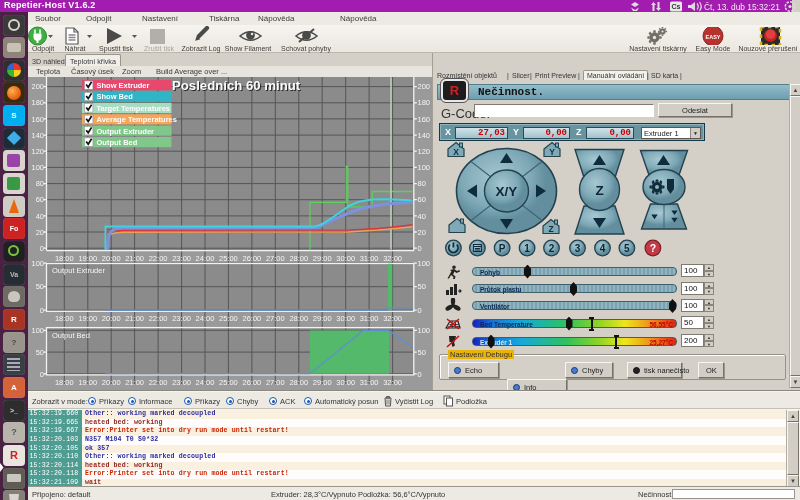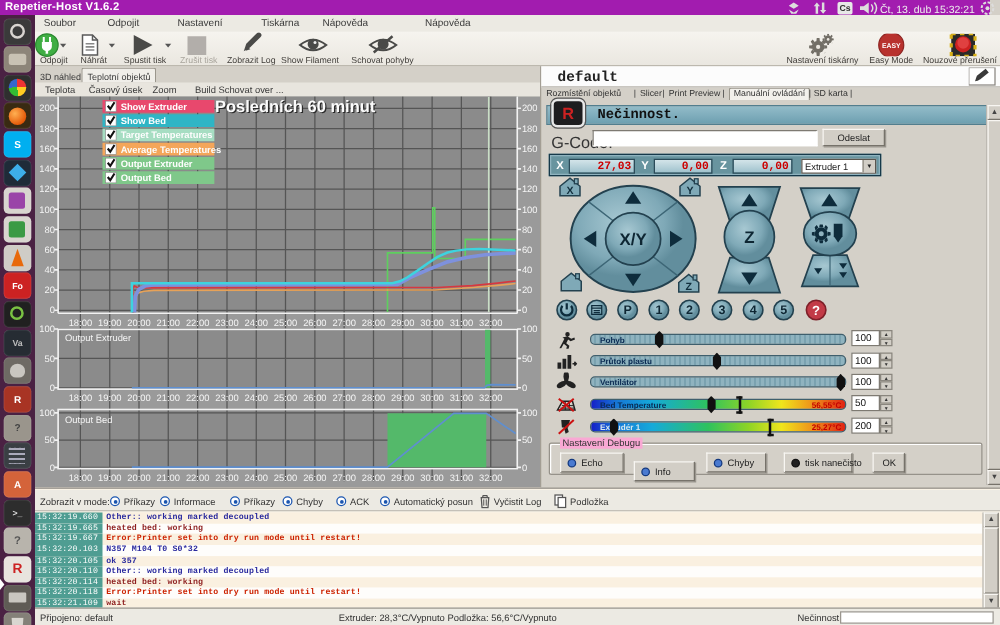--- a/index.html
+++ b/index.html
@@ -34,21 +34,21 @@
 .sldg{background:linear-gradient(90deg,#1420c8 0%,#1677d6 10%,#15aada 24%,#2ec25e 46%,#8ed426 62%,#efe51c 75%,#ee8c1a 88%,#e02414 100%)}
 .sldlab{position:absolute;left:7px;top:1px;font-size:6.5px;font-weight:bold;color:#0a2a52}
 .thumb{position:absolute;top:-3px;width:7px;height:14px;background:#111;clip-path:polygon(50% 0,100% 28%,100% 72%,50% 100%,0 72%,0 28%)}
 .ibeam{position:absolute;top:-3px;width:5px;height:14px}
 .ibeam:before{content:"";position:absolute;left:1.5px;top:0;width:2px;height:14px;background:#111}
 .ibeam:after{content:"";position:absolute;left:0;top:0;width:5px;height:2px;background:#111;box-shadow:0 12px 0 #111}
 .vbox{position:absolute;left:248px;width:23px;height:13px;background:#fff;border:1px solid #7e7a72;font-size:8px;color:#111;padding-left:2px;line-height:12px}
 .spin{position:absolute;left:271px;width:10px;height:13px}
 .spin div{position:absolute;left:0;width:10px;height:6.5px;background:#d2cec6;border:1px solid #8a867e;font-size:4px;line-height:5px;text-align:center;color:#333}
 #dbg{position:absolute;left:6px;top:301px;width:347px;height:26px;border:1px solid #96928a;border-radius:2px;box-shadow:inset 1px 1px 0 #fff}
-#dbg .cap{position:absolute;left:8px;top:-5px;background:#f9a8d4;padding:0 2px;font-size:7.5px;color:#333}
+#dbg .cap{position:absolute;left:8px;top:-5px;background:#eab308;padding:0 2px;font-size:7.5px;color:#333}
 .dbtn{position:absolute;top:7px;height:16px;background:#d2cec6;border:1px solid;border-color:#f8f6f2 #76726a #76726a #f8f6f2;box-shadow:1px 1px 0 #9a968e;font-size:7.5px;color:#222}
 .dbtn i{position:absolute;left:5px;top:4px;width:7px;height:7px;border-radius:50%;border:1.5px solid #13387e;background:#4a7ad0;font-style:normal}
 .dbtn span{position:absolute;left:16px;top:3px;white-space:nowrap}
 .sb{position:absolute;background:#ece9e2;border-left:1px solid #b0aca4}
 .sbBtn{position:absolute;left:0;width:12px;height:12px;background:#d2cec6;border:1px solid;border-color:#f8f6f2 #76726a #76726a #f8f6f2;font-size:6px;color:#444;text-align:center;line-height:11px}
 #logsec{left:28px;top:390px;width:772px;height:96px;background:#faf3e6;border-top:1px solid #8a8680;z-index:5}
 #logfilter{position:absolute;left:0;top:1px;width:772px;height:17px;background:#eceae3;border-bottom:1px solid #c4c0b8;font-size:7.5px;color:#333}
 .rad{position:absolute;top:5px;width:8px;height:8px;border-radius:50%;border:1.5px solid #1a55b0;background:#fff}
 .rad:after{content:"";position:absolute;left:1.5px;top:1.5px;width:3px;height:3px;border-radius:50%;background:#1a55b0}
 .lf{position:absolute;top:5px;white-space:nowrap}
@@ -135,27 +135,27 @@
         <circle cx="154.5" cy="8.5" r="6.5" fill="#cc2020"></circle>
         <circle cx="154.5" cy="7.3" r="4.6" fill="#e04040"></circle>
       </g>
 </svg>
 <span class="tbl" style="left:630px">Nastavení tiskárny</span>
     <span class="tbl" style="left:685px">Easy Mode</span>
     <span class="tbl" style="left:740px">Nouzové přerušení</span>
 </div>
 <div id="tabrow" class="ab">
     <span class="tab1" style="left:0px;top:2px">3D náhled</span>
-    <span class="tab1 tabA" style="left:37px">Teplotní objektů</span>
+    <span class="tab1 tabA" style="left:37px">Teplotní křivka</span>
   </div>
 <div id="submenu" class="ab">
     <span style="left:8px">Teplota</span>
     <span style="left:43px">Časový úsek</span>
     <span style="left:94px">Zoom</span>
-    <span style="left:128px">Build Schovat over ...</span>
+    <span style="left:128px">Build Average over ...</span>
   </div>
 <svg class="ab" style="left:28px;top:77px;z-index:4" width="404" height="313" viewBox="0 0 404 313" font-family="Liberation Sans,sans-serif">
 <rect x="0" y="0" width="404" height="313" fill="#9a9a9a"></rect>
 <rect x="18.5" y="0" width="367.3" height="173.6" fill="#8b8b8b"></rect>
 <rect x="18.5" y="186.5" width="367.3" height="47.8" fill="#8b8b8b"></rect>
 <rect x="18.5" y="250.6" width="367.3" height="47.3" fill="#8b8b8b"></rect>
 <g stroke="#555555" stroke-width="1">
 <line x1="36.3" y1="0" x2="36.3" y2="308"></line>
 <line x1="59.8" y1="0" x2="59.8" y2="308"></line>
 <line x1="83.2" y1="0" x2="83.2" y2="308"></line>
@@ -327,46 +327,39 @@
 <path d="M58.2 53.2l2 2.6 3.4-5.4" stroke="#111" stroke-width="1.7" fill="none"></path>
 <text x="68.5" y="56.6" font-size="7.5" font-weight="bold" fill="#fdfdfd">Output Extruder</text>
 <rect x="54" y="60.0" width="89.5" height="10.2" fill="#7fc88a"></rect>
 <rect x="56.5" y="60.9" width="8.4" height="8.4" fill="#fff" stroke="#888" stroke-width=".5"></rect>
 <path d="M58.2 64.6l2 2.6 3.4-5.4" stroke="#111" stroke-width="1.7" fill="none"></path>
 <text x="68.5" y="68.0" font-size="7.5" font-weight="bold" fill="#fdfdfd">Output Bed</text>
 <text x="145" y="13.5" font-size="13.2" font-weight="bold" fill="#2a2a2a">Posledních 60 minut</text>
 <text x="144" y="12.5" font-size="13.2" font-weight="bold" fill="#fbfbfb">Posledních 60 minut</text>
 </svg>
 <div id="rp" class="ab">
-<div id="rphead">
-      <span class="d">default</span>
-<svg style="position:absolute;left:342px;top:1px" width="22" height="15">
-        <rect x="0" y="0" width="21" height="14" fill="#fff" stroke="#8a8680"></rect>
-        <path d="M5 11l1.5-4.5 7-5.5 2.5 3-7 5.5zM5 11l1-3 2 2.4z" fill="#3a3a3a"></path>
-      </svg>
-    </div>
 <div id="rptabs">
       <span style="left:4px">Rozmístění objektů</span>
       <span style="left:74px">|</span>
       <span style="left:79px">Slicer</span>
       <span style="left:97px">|</span>
       <span style="left:102px">Print Preview</span>
       <span style="left:145px">|</span>
       <span class="rtabA" style="left:150px">Manuální ovládání</span>
       <span style="left:214px">|</span>
       <span style="left:218px">SD karta</span>
       <span style="left:247px">|</span>
     </div>
 <div id="tealbar">
       <span class="s">Nečinnost.</span>
     </div>
 <div id="rlogo">R</div>
 <span class="lbl" style="left:8px;top:53px">G-Code:</span>
 <div class="inp" style="left:40.5px;top:50.5px;width:180px;height:13px"></div>
-<div class="btn" style="left:225px;top:50px;width:50px;height:14px;line-height:13px">Odeslat</div>
+<div class="btn" style="left:225px;top:50px;width:74px;height:14px;line-height:13px">Odeslat</div>
 <div class="ab" style="left:6px;top:70px;width:266px;height:18px;background:#68949f;border:1px solid #16394a;box-shadow:inset 0 0 0 1px #8fb3bf">
 <span style="position:absolute;left:5px;top:3px;font-size:9px;font-weight:bold;color:#fff">X</span>
 <div style="position:absolute;left:15px;top:2.5px;width:53px;height:12px;background:linear-gradient(#d3e4e9,#9fc2cd);border:1px solid #2a4a58;color:#c00;font-weight:bold;font-size:9px;font-family:'Liberation Mono',monospace;text-align:right;padding-right:2px;line-height:11px">27,03</div>
 <span style="position:absolute;left:73px;top:3px;font-size:9px;font-weight:bold;color:#fff">Y</span>
 <div style="position:absolute;left:83px;top:2.5px;width:47px;height:12px;background:linear-gradient(#d3e4e9,#9fc2cd);border:1px solid #2a4a58;color:#c00;font-weight:bold;font-size:9px;font-family:'Liberation Mono',monospace;text-align:right;padding-right:2px;line-height:11px">0,00</div>
 <span style="position:absolute;left:136px;top:3px;font-size:9px;font-weight:bold;color:#fff">Z</span>
 <div style="position:absolute;left:146px;top:2.5px;width:48px;height:12px;background:linear-gradient(#d3e4e9,#9fc2cd);border:1px solid #2a4a58;color:#c00;font-weight:bold;font-size:9px;font-family:'Liberation Mono',monospace;text-align:right;padding-right:2px;line-height:11px">0,00</div>
 <div style="position:absolute;left:201px;top:2.5px;width:60px;height:12px;background:#fff;border:1px solid #5a564f;font-size:7.5px;color:#222;padding-left:2px;line-height:11px">Extruder 1<span style="position:absolute;right:0;top:0;width:10px;height:10px;background:#d2cec6;border-left:1px solid #8a867e;text-align:center;font-size:5px;line-height:10px">▼</span></div>
 </div>
 <svg class="ab" style="left:0;top:87px" width="368" height="120" viewBox="0 0 368 120">
@@ -529,21 +522,21 @@
     <div class="spin" style="top:281.0px">
       <div style="top:0">▲</div>
       <div style="top:6.5px">▼</div>
     </div>
 <div id="dbg">
       <span class="cap">Nastavení Debugu</span>
 <div class="dbtn" style="left:8px;top:6.5px;width:51px">
         <i></i>
         <span>Echo</span>
       </div>
-<div class="dbtn" style="left:67px;top:14px;width:49px">
+<div class="dbtn" style="left:67px;top:24px;width:60px">
         <i></i>
         <span>Info</span>
       </div>
 <div class="dbtn" style="left:125px;top:6.5px;width:48px">
         <i></i>
         <span>Chyby</span>
       </div>
 <div class="dbtn" style="left:187px;top:6.5px;width:55px">
         <i style="background:#222;border-color:#111"></i>
         <span>tisk nanečisto</span>

